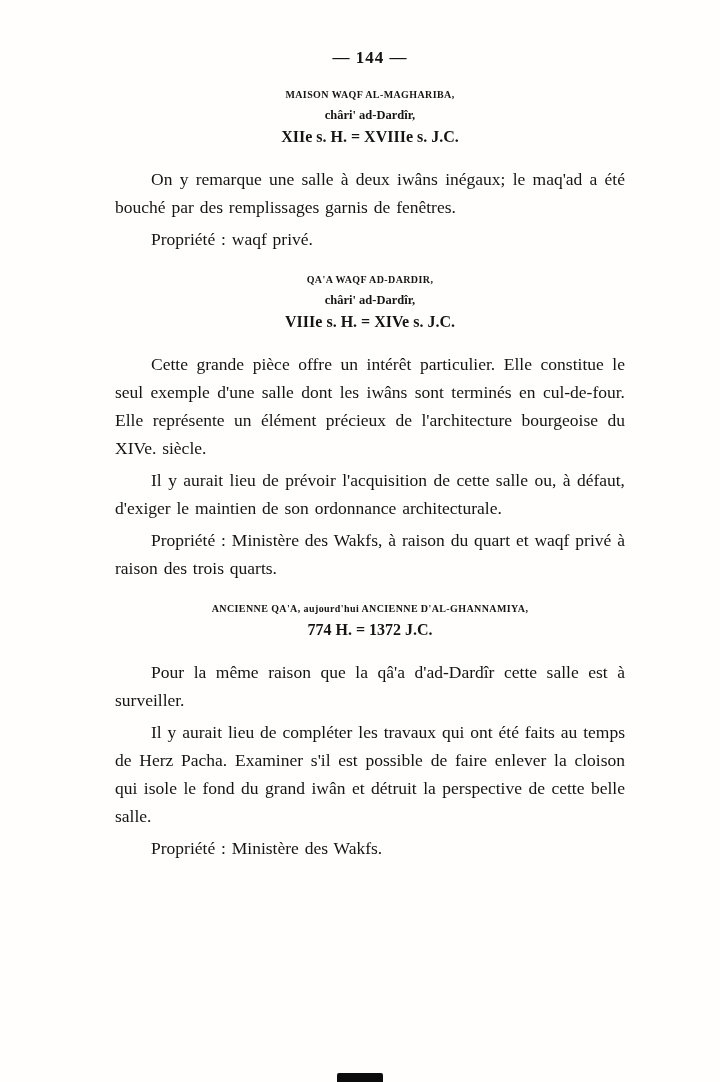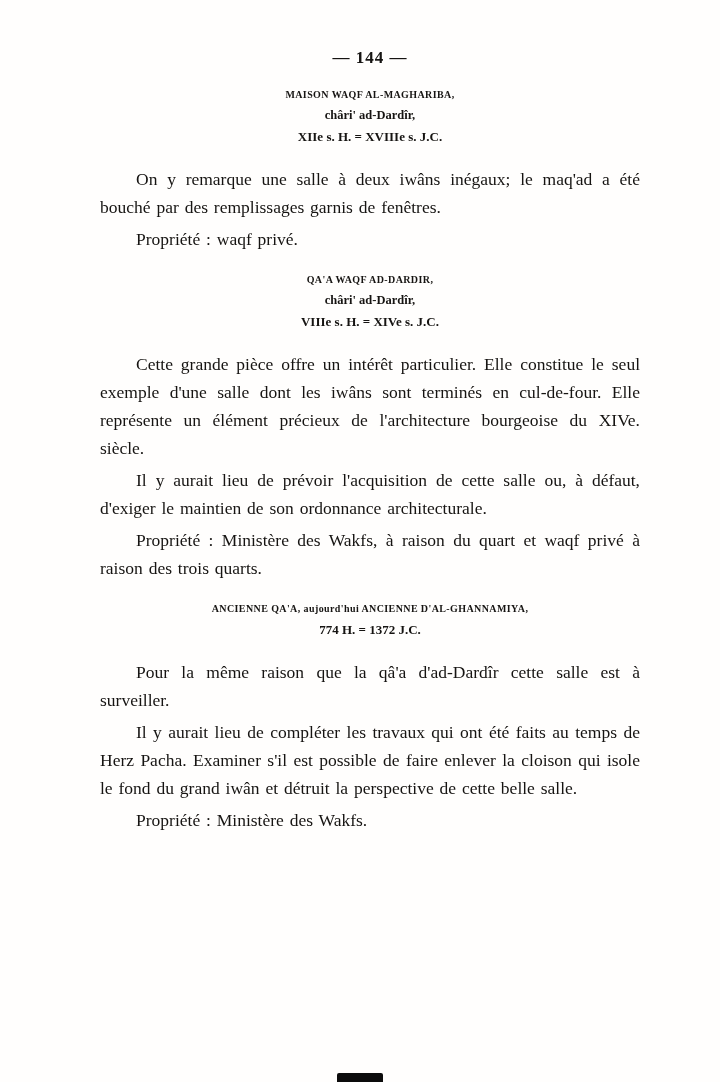--- a/index.html
+++ b/index.html
@@ -41,29 +41,29 @@
     letter-spacing: 0.4px;
     margin-bottom: 4px;
   }
   .heading-line-2 {
     font-size: 12.5px;
     line-height: 17px;
     margin-bottom: 4px;
     text-align: center;
   }
   .heading-line-3 {
-    font-size: 13px;
+    font-size: 16px;
     line-height: 17px;
   }
   p.body-para {
     font-size: 17.5px;
     line-height: 28px;
     text-align: justify;
     text-indent: 36px;
-    margin: 4px 0;
+    margin: 4px 15px;
     word-spacing: 1.5px;
   }
   .scan-artifact {
     position: absolute;
     bottom: 0;
     left: 50%;
     transform: translateX(-50%);
     width: 46px;
     height: 9px;
     background: #0c0c0c;

